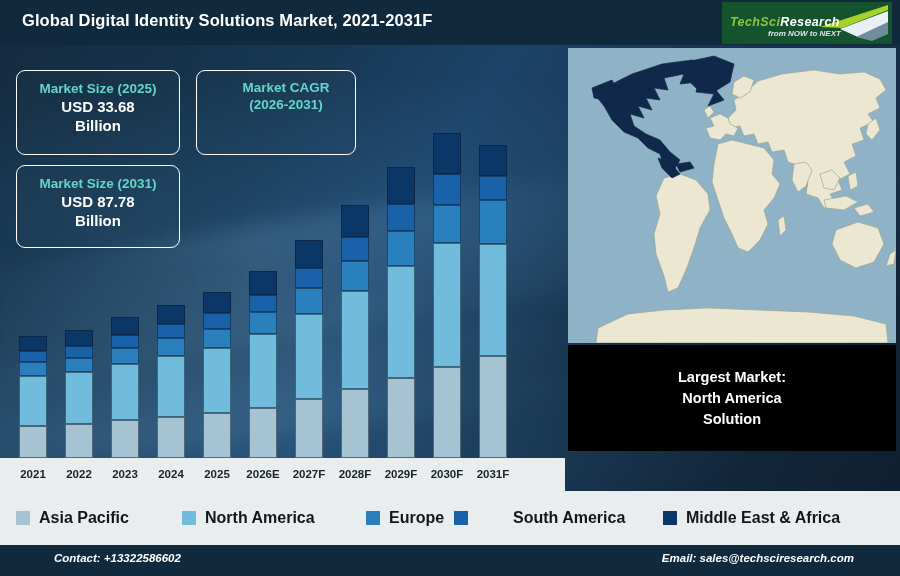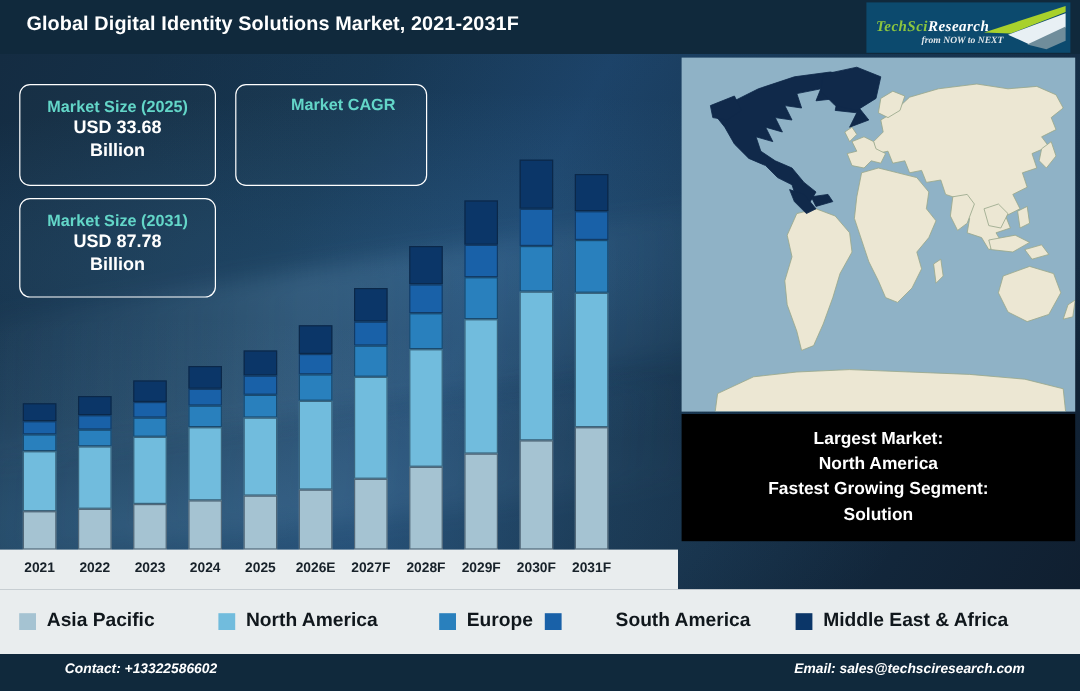--- a/index.html
+++ b/index.html
@@ -15,21 +15,21 @@
     position:absolute;left:0;top:0;width:900px;height:45px;
     background:#10293c;
   }
   .title{
     position:absolute;left:22px;top:11px;
     font-size:16.5px;font-weight:bold;color:#ffffff;
     letter-spacing:.1px;white-space:nowrap;
   }
   .logo{
     position:absolute;right:8px;top:2px;width:170px;height:42px;
-    background:#0c4a6e;overflow:hidden;font-family:Liberation Serif, serif;
+    background:#14532d;overflow:hidden;
   }
   .logo-arrow{position:absolute;right:2px;top:1px;width:110px;height:40px;}
   .logo-text{
     position:absolute;left:8px;top:13px;
     font-size:12.5px;font-weight:bold;font-style:italic;
     letter-spacing:.4px;white-space:nowrap;
   }
   .logo-text .g{color:#8cc63f;}
   .logo-text .w{color:#ffffff;}
   .logo-tag{
@@ -147,20 +147,21 @@
   </div>
 
   <div class="kpi" id="kpi-size-2025">
     <div class="k-head">Market Size (2025)</div>
     <div class="k-val">USD 33.68</div>
     <div class="k-val">Billion</div>
   </div>
 
   <div class="kpi" id="kpi-cagr">
     <div class="k-head">Market CAGR</div>
+    <div class="k-head">(2026-2031)</div>
   </div>
 
   <div class="kpi" id="kpi-size-2031">
     <div class="k-head">Market Size (2031)</div>
     <div class="k-val">USD 87.78</div>
     <div class="k-val">Billion</div>
   </div>
 
   <div class="chart" id="chart-area">
       <div class="bar" style="left: 19px; width: 28px;">
@@ -289,21 +290,20 @@
         <path fill="#10294a" stroke="#10294a" d="M108,116 L122,114 L126,120 L112,124 Z"></path>
 
         <path fill="#ece7d3" d="M30,280 L60,266 L96,262 L140,260 L190,262 L240,264 L286,268 L318,276 L320,295 L28,295 Z"></path>
       </g>
     </svg>
   </div>
 
   <div class="infobox">
     <div>Largest Market:</div>
     <div>North America</div>
-    <div>Fastest Growing Segment:</div>
     <div>Solution</div>
   </div>
 
   <div class="legend">
     <div class="legend-row" id="legend-row">
         <div class="lg-item" style="position: absolute; left: 16px;">
           <span class="lg-sw" style="background: rgb(165, 195, 210);"></span>
           <span class="lg-tx">Asia Pacific</span>
         </div>
         <div class="lg-item" style="position: absolute; left: 182px;">

